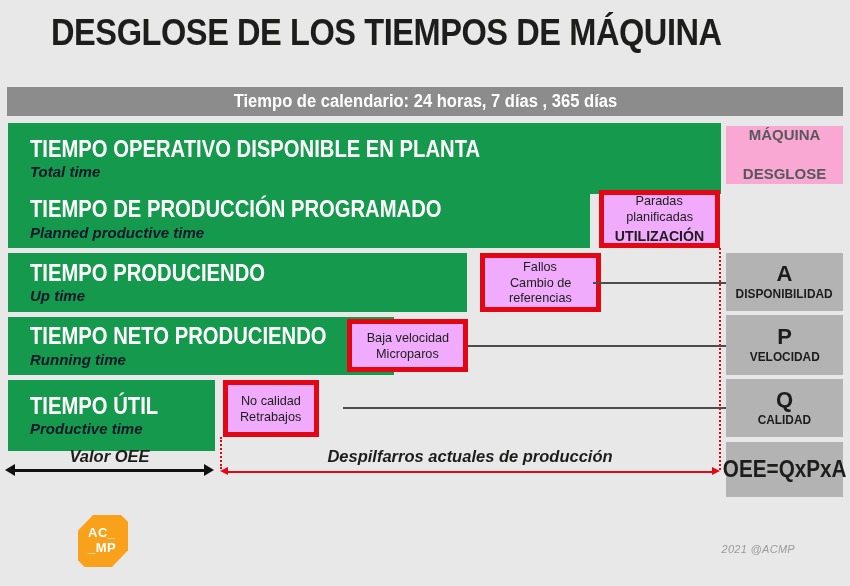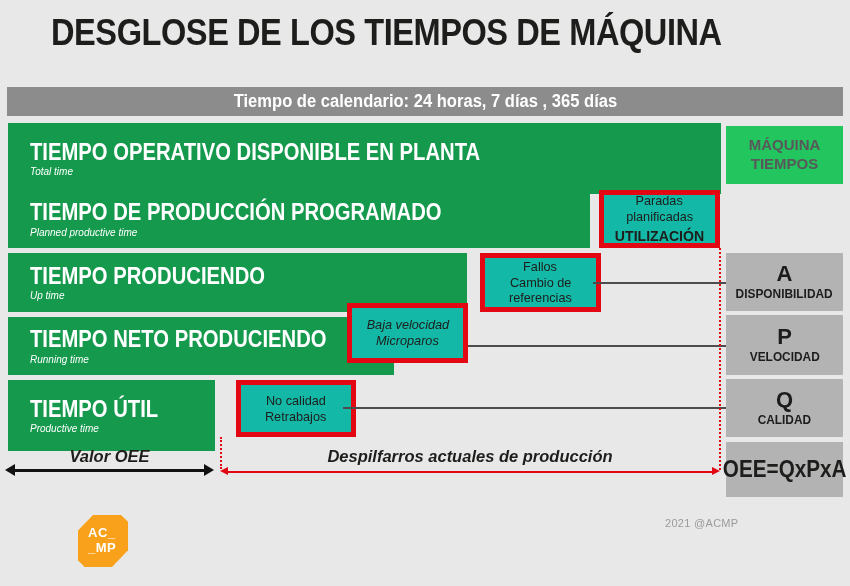--- a/index.html
+++ b/index.html
@@ -10,25 +10,25 @@
   .abs{position:absolute;box-sizing:border-box;}
   .cond{display:block;transform:scaleX(0.88);transform-origin:center;white-space:nowrap;}
   .cond-left{display:block;transform:scaleX(0.88);transform-origin:left center;white-space:nowrap;}
 
   .page-title{left:0;top:12px;width:850px;text-align:left;font-weight:800;font-size:37px;letter-spacing:-0.5px;}
   .calendar-bar{left:7px;top:87px;width:836px;height:29px;background:#8c8c8c;display:flex;align-items:center;justify-content:center;text-align:right;}
   .calendar-bar .txt{color:#fff;font-weight:700;font-size:18px;transform:scaleX(0.92);}
 
   .green-row{left:8px;background:#159a4d;display:flex;flex-direction:column;justify-content:center;padding-left:22px;}
   .green-row .h{color:#fff;font-weight:700;font-size:23px;line-height:1.05;}
-  .green-row .s{color:#ffffff;font-weight:400;font-style:italic;font-size:10px;margin-top:2px;}
+  .green-row .s{color:#0f172a;font-weight:700;font-style:italic;font-size:15px;margin-top:2px;}
 
-  .pink-box{left:726px;top:126px;width:117px;height:58px;background:#22c55e;display:flex;flex-direction:column;align-items:center;justify-content:center;color:#58585a;font-weight:700;font-size:15px;line-height:1.25;}
+  .pink-box{left:726px;top:126px;width:117px;height:58px;background:#f9a8d4;display:flex;flex-direction:column;align-items:center;justify-content:space-between;color:#58585a;font-weight:700;font-size:15px;line-height:1.25;}
 
-  .loss-box{background:#14b8a6;border:5px solid #e30613;display:flex;flex-direction:column;align-items:center;justify-content:center;text-align:center;}
+  .loss-box{background:#f0abfc;border:5px solid #e30613;display:flex;flex-direction:column;align-items:center;justify-content:center;text-align:center;}
   .loss-box .ln{font-size:13.5px;font-weight:500;line-height:1.18;transform:scaleX(0.94);display:block;white-space:nowrap;}
   .loss-box .emph{font-size:15px;font-weight:700;margin-top:2px;}
 
   .side-box{left:726px;width:117px;background:#b3b3b3;display:flex;flex-direction:column;align-items:center;justify-content:center;color:#1c1c1c;}
   .side-box .letter{font-size:22px;font-weight:700;line-height:1.1;}
   .side-box .lbl{font-size:13.5px;font-weight:700;line-height:1.2;}
   .oee-box{left:726px;top:442px;width:117px;height:55px;background:#b3b3b3;display:flex;align-items:center;justify-content:center;}
   .oee-box .txt{font-size:23px;font-weight:600;transform:scaleX(0.9);white-space:nowrap;}
 
   .conn{background:#4d4d4d;height:1.5px;}
@@ -41,21 +41,21 @@
   .black-arrow .hr{position:absolute;right:0;top:0;width:0;height:0;border-top:6px solid transparent;border-bottom:6px solid transparent;border-left:10px solid #111;}
   .red-arrow{left:220px;top:467px;width:500px;height:9px;}
   .red-arrow .shaft{position:absolute;left:6px;right:6px;top:3.5px;height:2px;background:#e30613;}
   .red-arrow .hl{position:absolute;left:0;top:0;width:0;height:0;border-top:4.5px solid transparent;border-bottom:4.5px solid transparent;border-right:8px solid #e30613;}
   .red-arrow .hr{position:absolute;right:0;top:0;width:0;height:0;border-top:4.5px solid transparent;border-bottom:4.5px solid transparent;border-left:8px solid #e30613;}
 
   .logo{left:78px;top:515px;width:50px;height:52px;background:#f9a11b;
     clip-path:polygon(30% 0,86% 0,100% 13%,100% 68%,68% 100%,13% 100%,0 87%,0 30%);
     display:flex;flex-direction:column;justify-content:center;padding-left:10px;}
   .logo .l{color:#fff;font-weight:700;font-size:13px;line-height:1.15;letter-spacing:0.5px;}
-  .credit{left:665px;top:517px;width:130px;color:#9b9b9b;font-size:11px;font-weight:500;letter-spacing:0.3px;}
+  .credit{left:665px;top:543px;width:130px;text-align:right;color:#9b9b9b;font-size:11px;font-weight:500;letter-spacing:0.3px;font-style:italic;}
 </style>
 </head>
 <body>
 
 <div class="canvas">
 
   <div class="abs page-title">
     <span class="cond">DESGLOSE DE LOS TIEMPOS DE MÁQUINA</span>
   </div>
 
@@ -79,38 +79,38 @@
     <span class="h cond-left">TIEMPO NETO PRODUCIENDO</span>
     <span class="s">Running time</span>
   </div>
   <div class="abs green-row" style="top:380px;height:71px;width:207px;">
     <span class="h cond-left">TIEMPO ÚTIL</span>
     <span class="s">Productive time</span>
   </div>
 
   <div class="abs pink-box">
     <span>MÁQUINA</span>
-    <span>TIEMPOS</span>
+    <span>DESGLOSE</span>
   </div>
 
   <div class="abs loss-box" style="left:599px;top:190px;width:121px;height:58px;">
     <span class="ln">Paradas</span>
     <span class="ln">planificadas</span>
     <span class="ln emph">UTILIZACIÓN</span>
   </div>
   <div class="abs loss-box" style="left:472px;top:253px;width:121px;height:59px;margin-left:8px;">
     <span class="ln">Fallos</span>
     <span class="ln">Cambio de</span>
     <span class="ln">referencias</span>
   </div>
-  <div class="abs loss-box" style="left:347px;top:303px;width:121px;height:60px;font-style:italic;">
+  <div class="abs loss-box" style="left:347px;top:319px;width:121px;height:53px;">
     <span class="ln">Baja velocidad</span>
     <span class="ln">Microparos</span>
   </div>
-  <div class="abs loss-box" style="left:223px;top:380px;width:120px;height:57px;margin-left:13px;">
+  <div class="abs loss-box" style="left:223px;top:380px;width:96px;height:57px;">
     <span class="ln">No calidad</span>
     <span class="ln">Retrabajos</span>
   </div>
 
   <div class="abs conn" style="left:593px;top:282px;width:133px;"></div>
   <div class="abs conn" style="left:468px;top:345px;width:258px;"></div>
   <div class="abs conn" style="left:343px;top:407px;width:383px;"></div>
 
   <div class="abs vdot" style="left:719px;top:248px;height:222px;"></div>
   <div class="abs vdot" style="left:220px;top:437px;height:32px;"></div>

